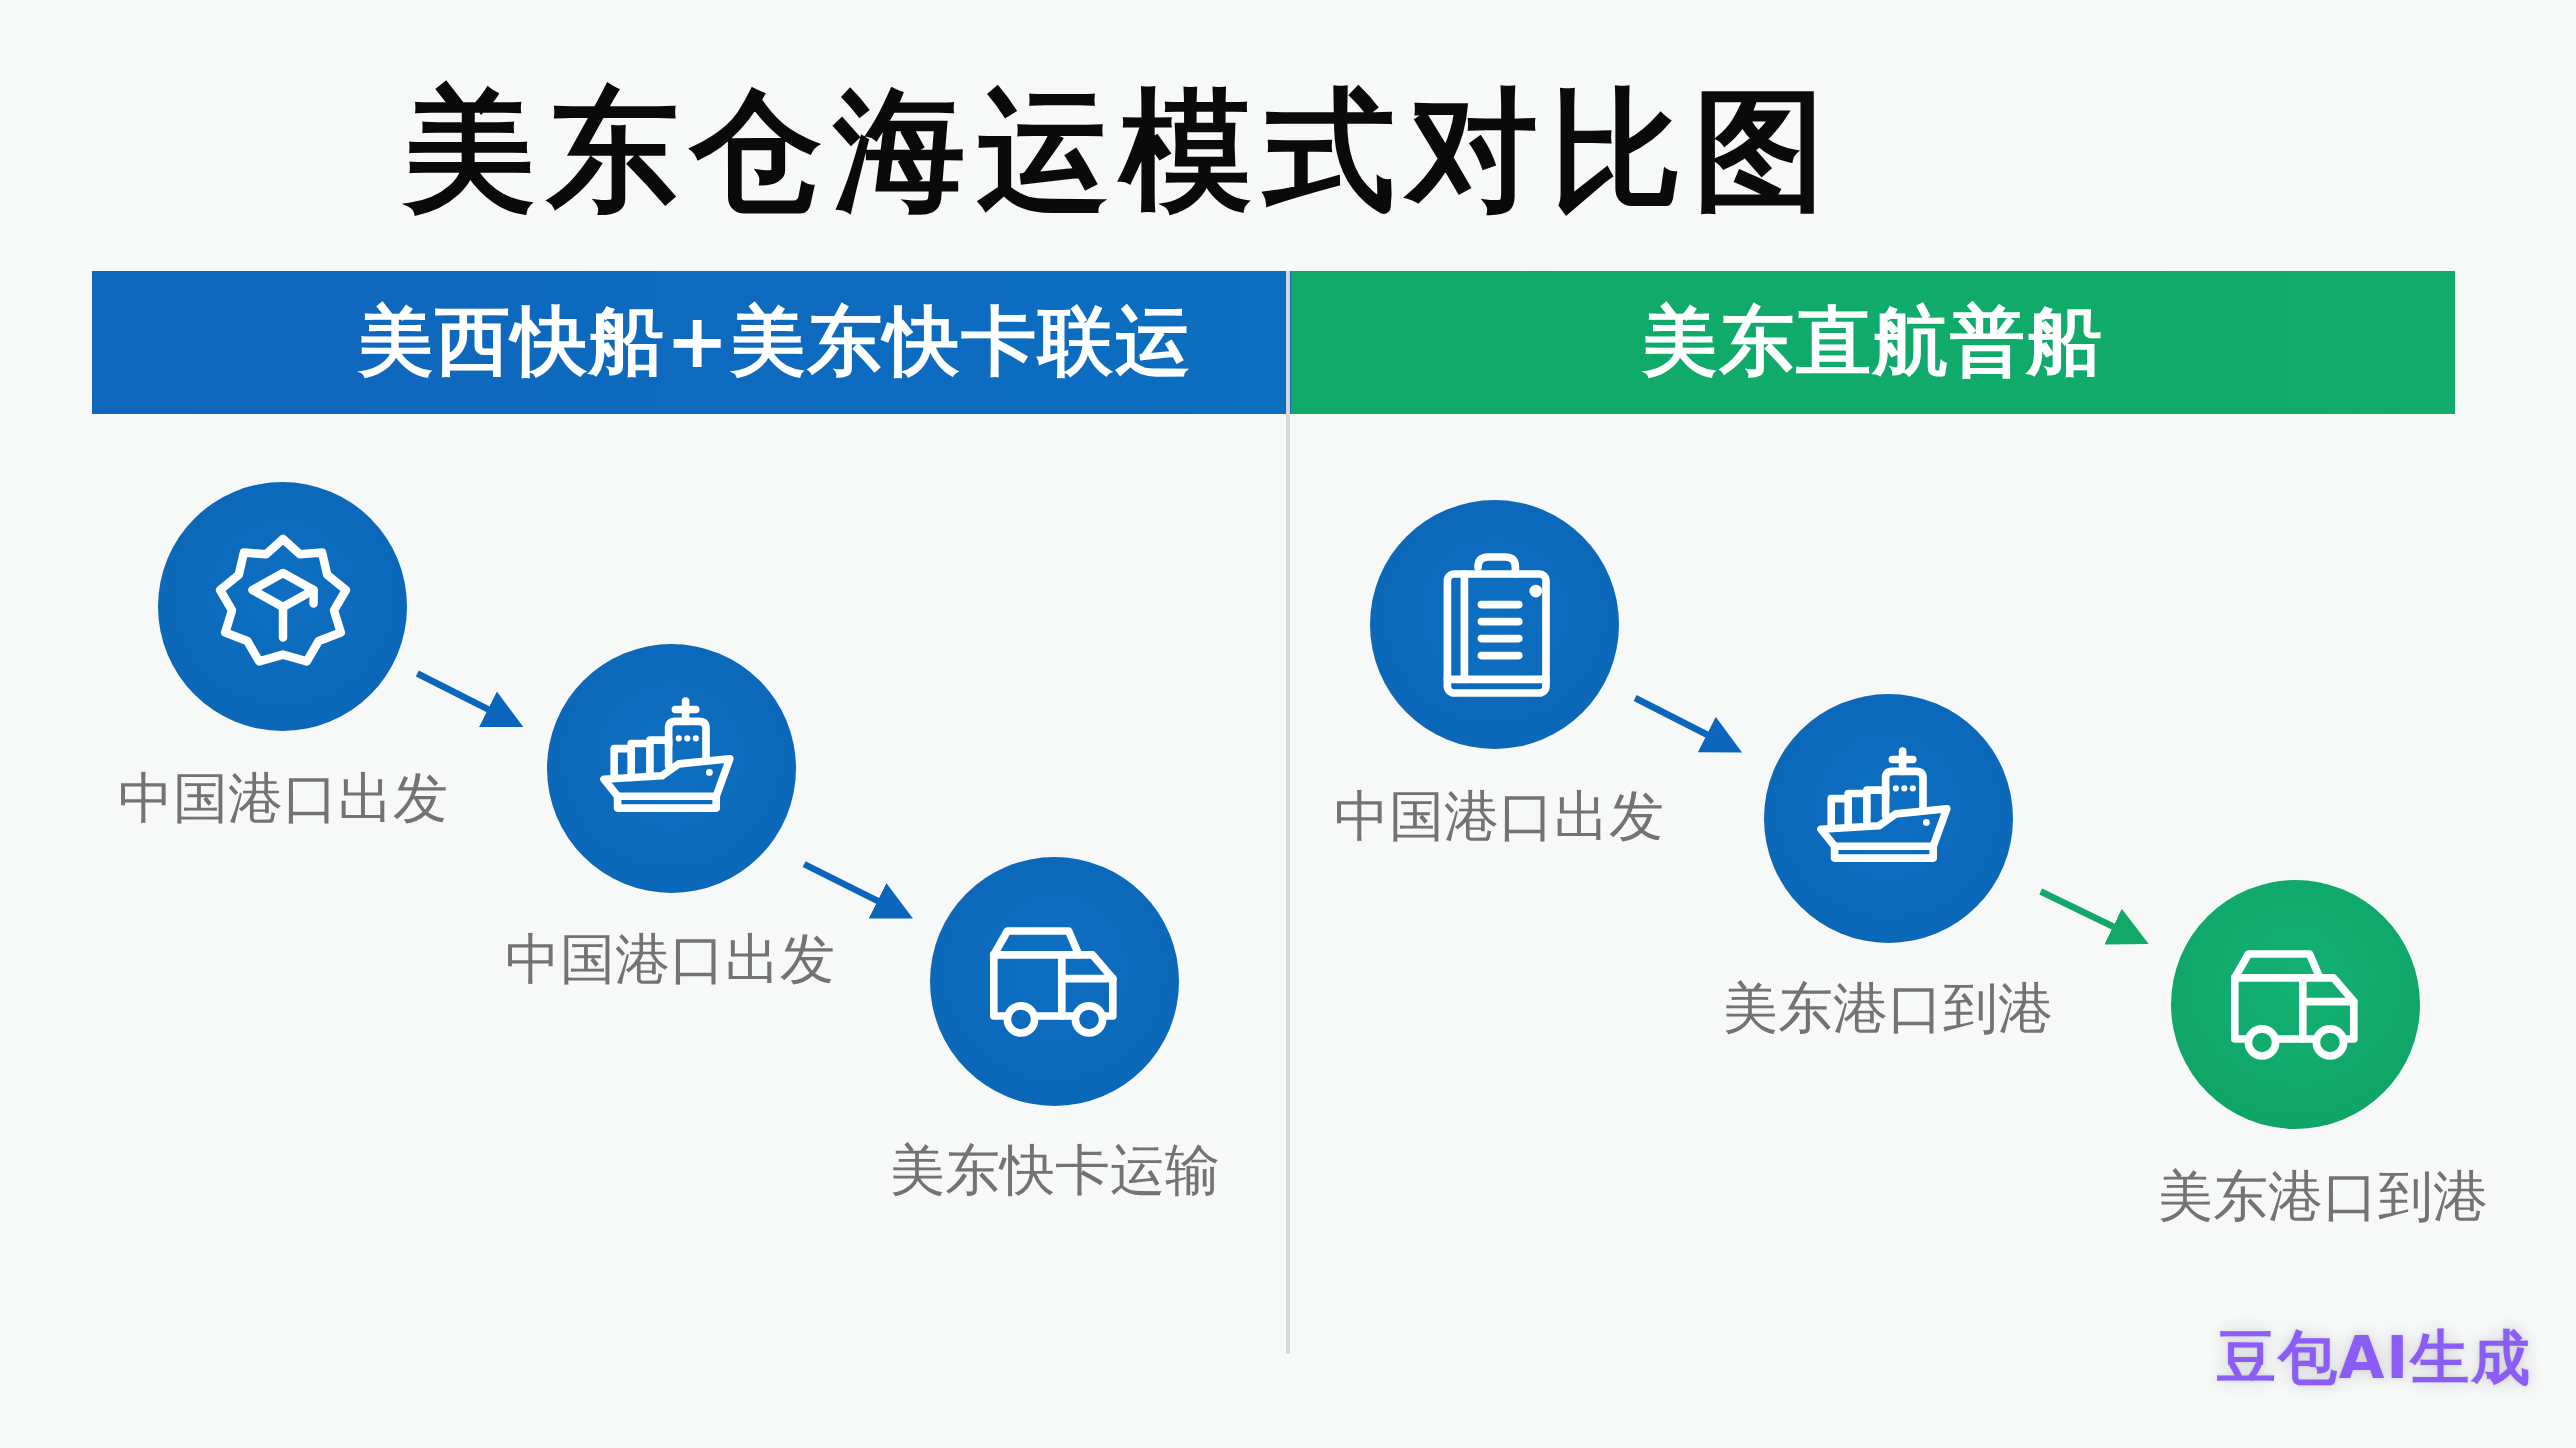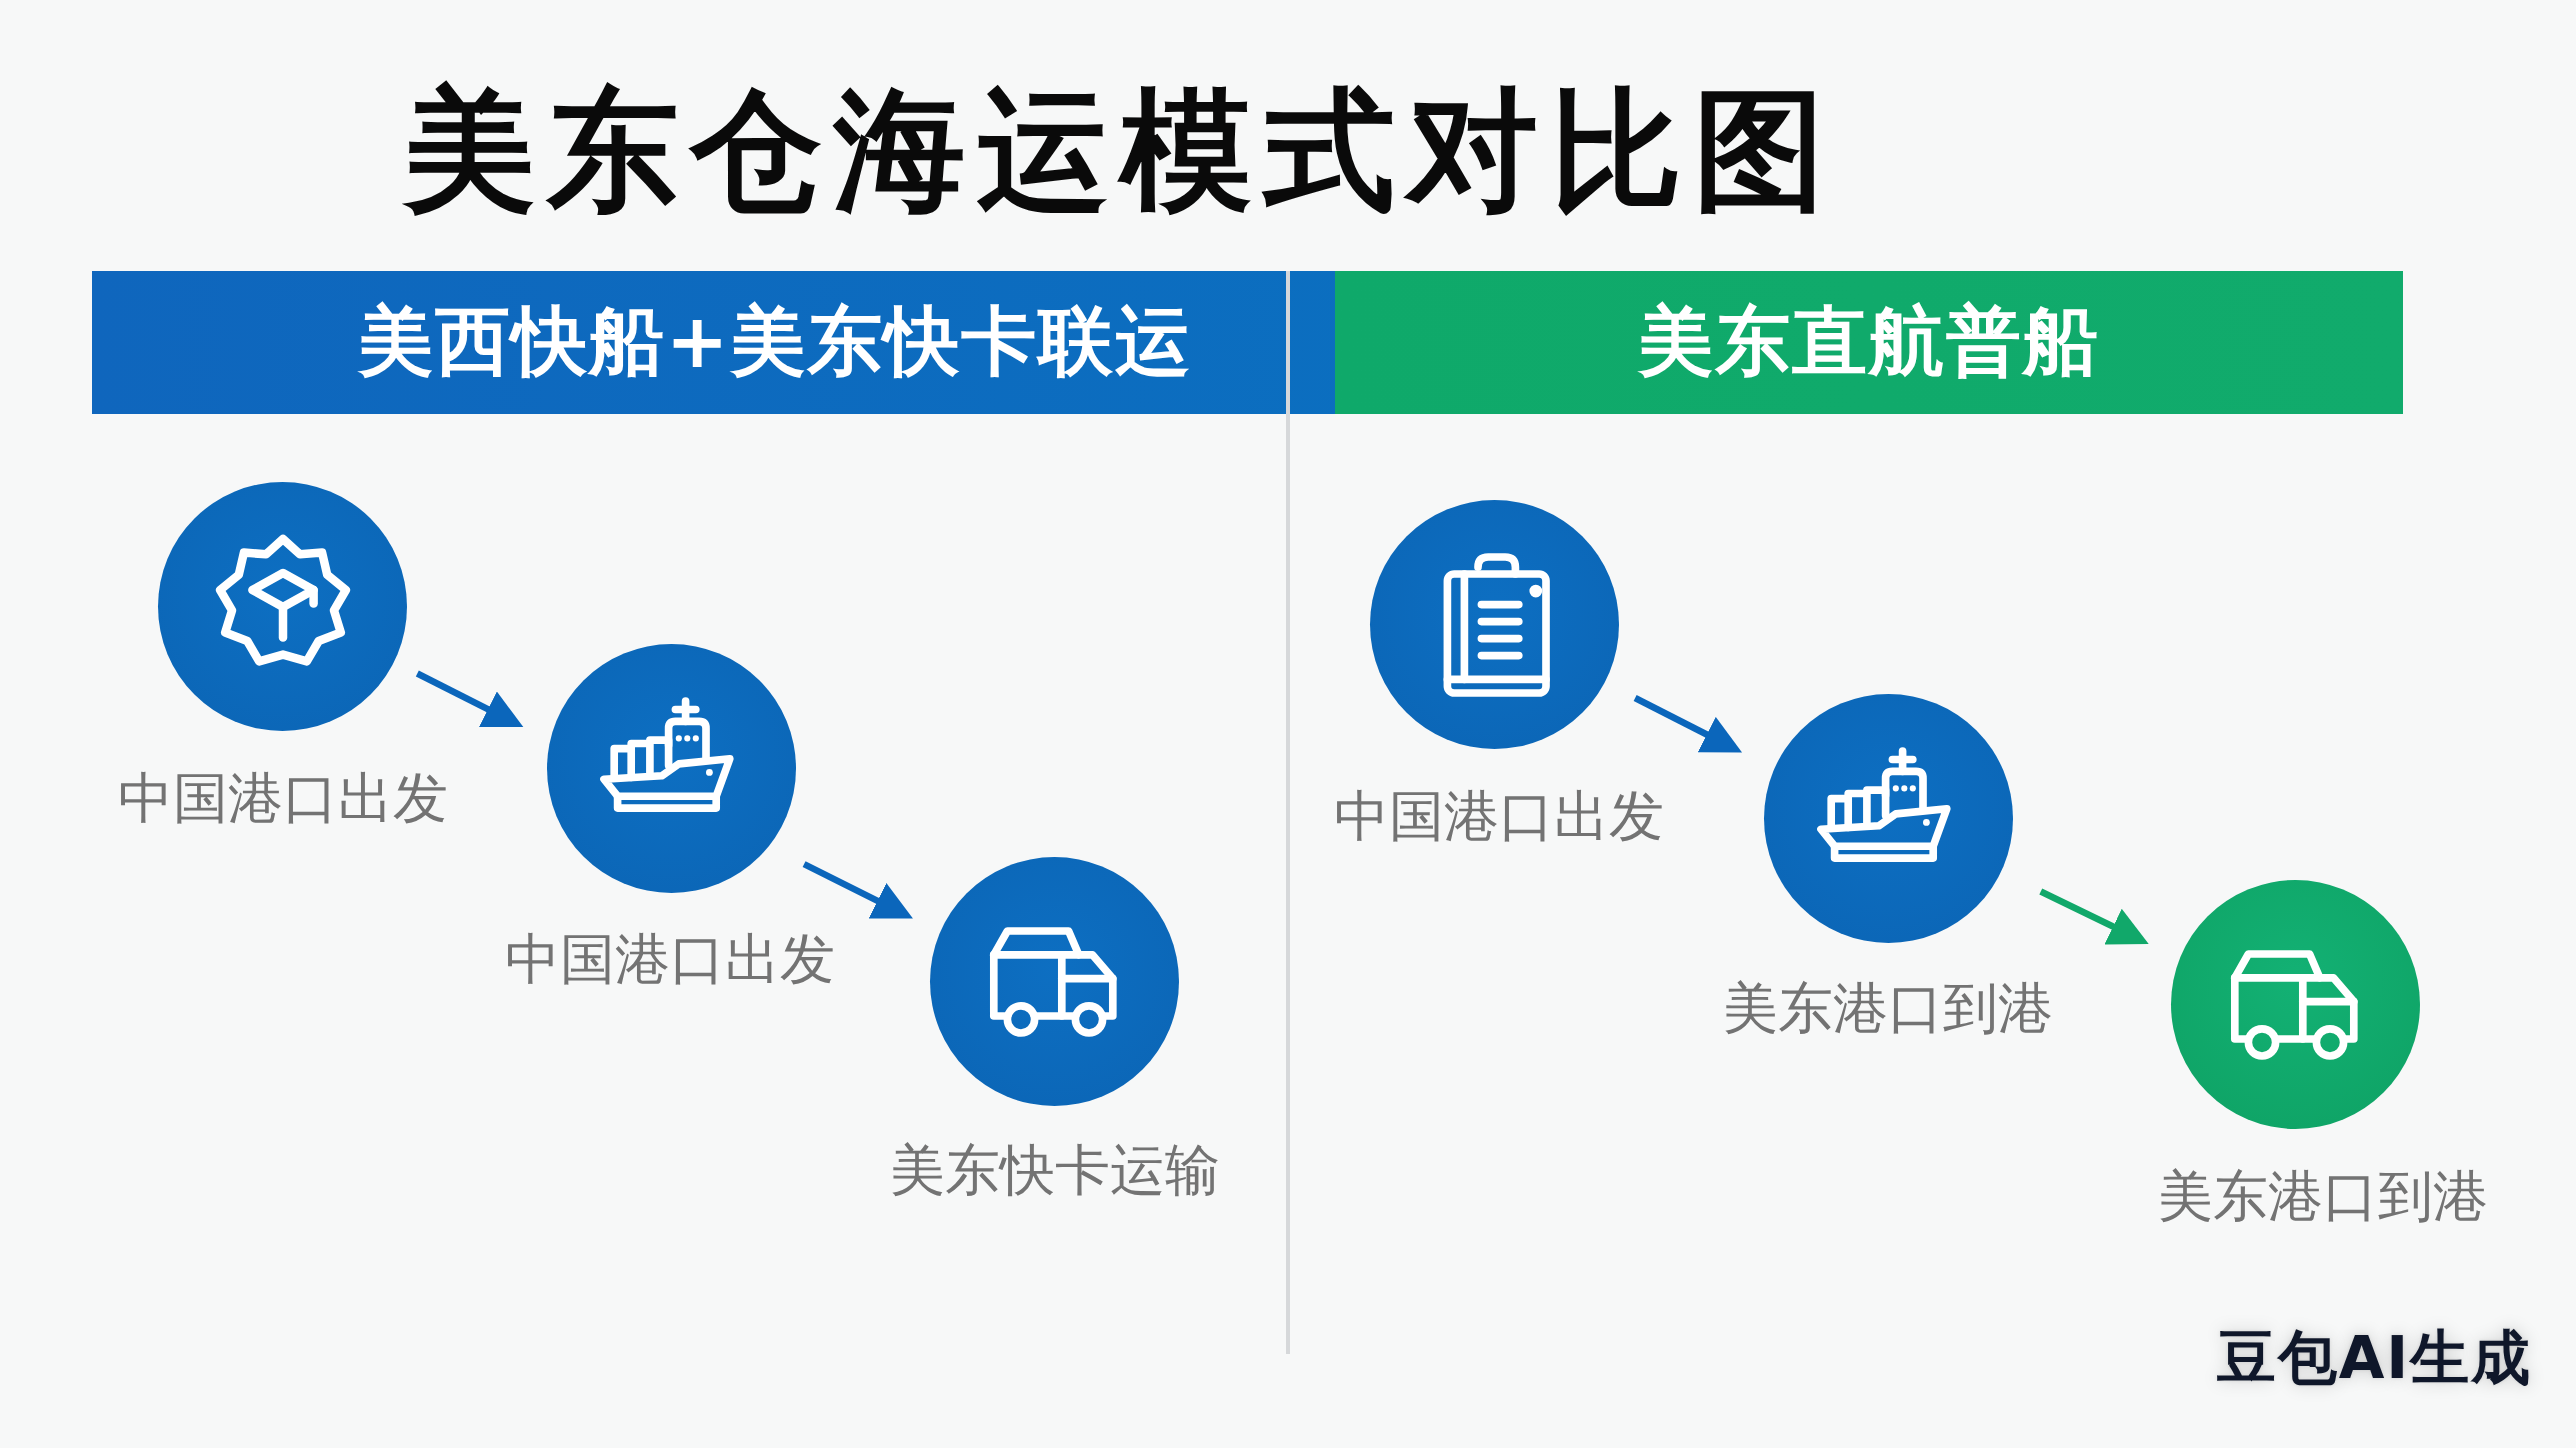--- a/index.html
+++ b/index.html
@@ -12,40 +12,40 @@
     position: absolute; left: 0; width: 2240px; top: 75px;
     text-align: center; font-size: 132px; font-weight: 900; color: #0a0a0a;
     letter-spacing: 11.3px; line-height: 151px;
   }
   .header-bar {
     position: absolute; top: 271px; height: 143px;
     display: flex; align-items: center; justify-content: center;
     color: #fff; font-size: 75px; font-weight: 700; letter-spacing: 1.9px;
   }
   .header-bar.left { left: 92px; width: 1366px; background: linear-gradient(90deg,#0f66bd,#0b6fc0); }
-  .header-bar.right { left: 1335px; width: 1068px; background: linear-gradient(90deg,#0fa96a,#11ab6c); }
+  .header-bar.right { left: 1291px; width: 1164px; background: linear-gradient(90deg,#0fa96a,#11ab6c); }
   .divider {
     position: absolute; left: 1286px; top: 271px; width: 3.8px; height: 1083px;
     background: #d6d8da;
   }
   .node-circle {
     position: absolute; width: 249px; height: 249px; border-radius: 50%;
     display: flex; align-items: center; justify-content: center;
   }
   .node-circle.blue { background: radial-gradient(circle at 50% 45%, #0d6fc2, #0b64b4); }
   .node-circle.green { background: radial-gradient(circle at 50% 40%, #13b174, #0ea163); }
   .node-circle svg { width: 170px; height: 170px; }
   .node-label {
     position: absolute; font-size: 55px; color: #737373; white-space: nowrap;
     line-height: 60px; font-weight: 400;
   }
   .arrow { position: absolute; left: 0; top: 0; width: 2576px; height: 1448px; pointer-events: none; }
   .watermark {
     position: absolute; left: 2217px; top: 1319px; font-size: 59px; font-weight: 900;
-    color: #0f172a; letter-spacing: 1.9px;
+    color: #8b5cf6; letter-spacing: 1.9px;
     text-shadow: 0 0 17px rgba(0,0,0,0.18), 0 0 3.8px rgba(0,0,0,0.10);
   }
 </style>
 </head>
 <body>
 
 <div class="title">美东仓海运模式对比图</div>
 
 <div class="header-bar left">美西快船+美东快卡联运</div>
 <div class="header-bar right">美东直航普船</div>

